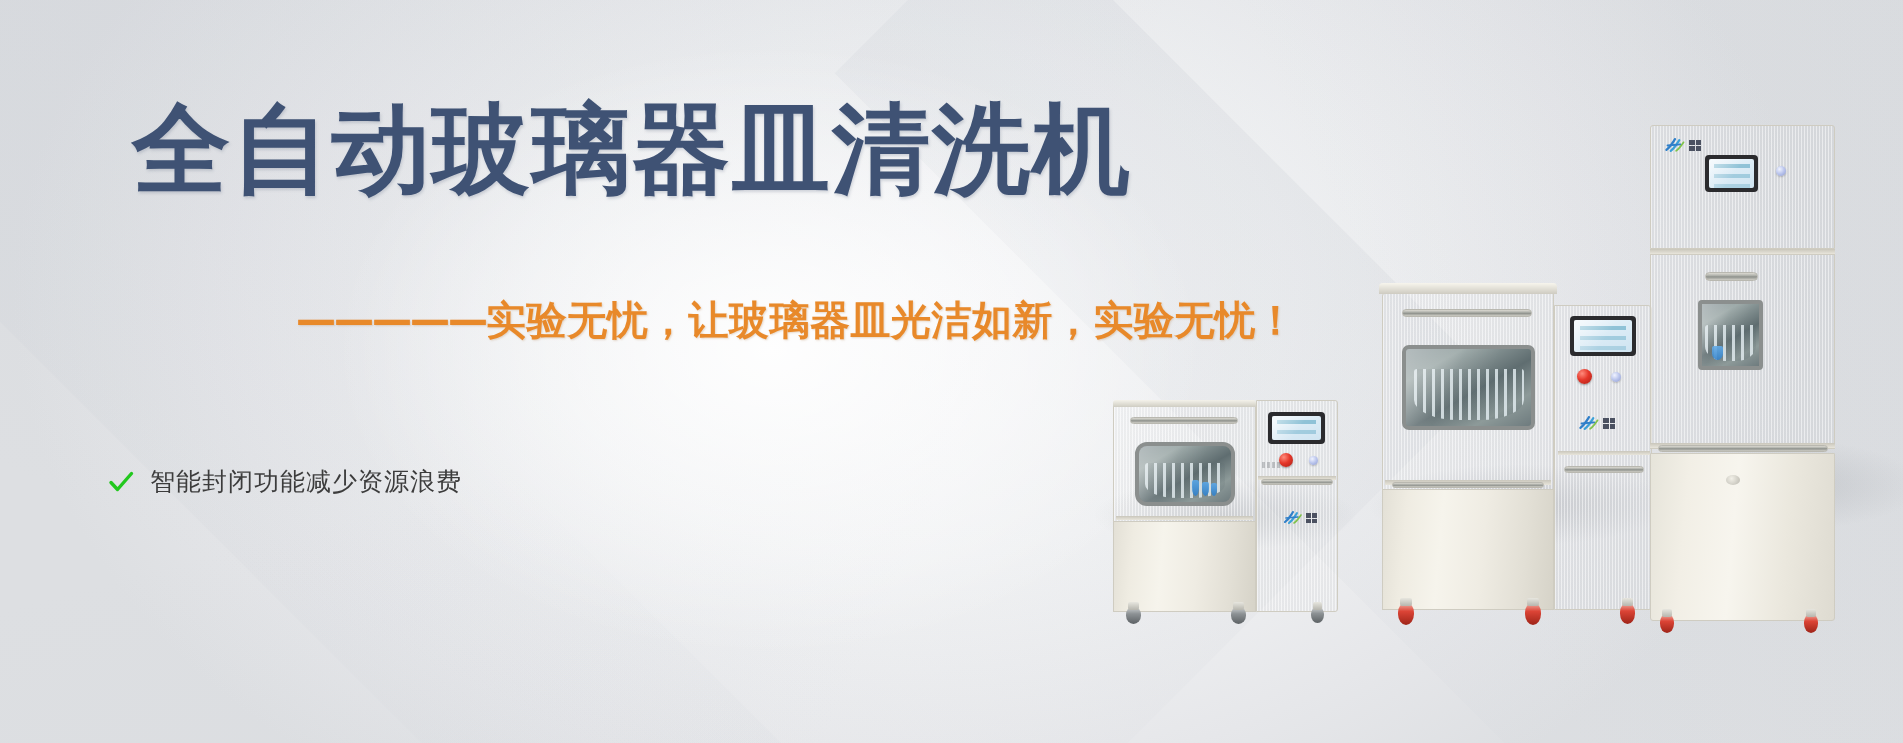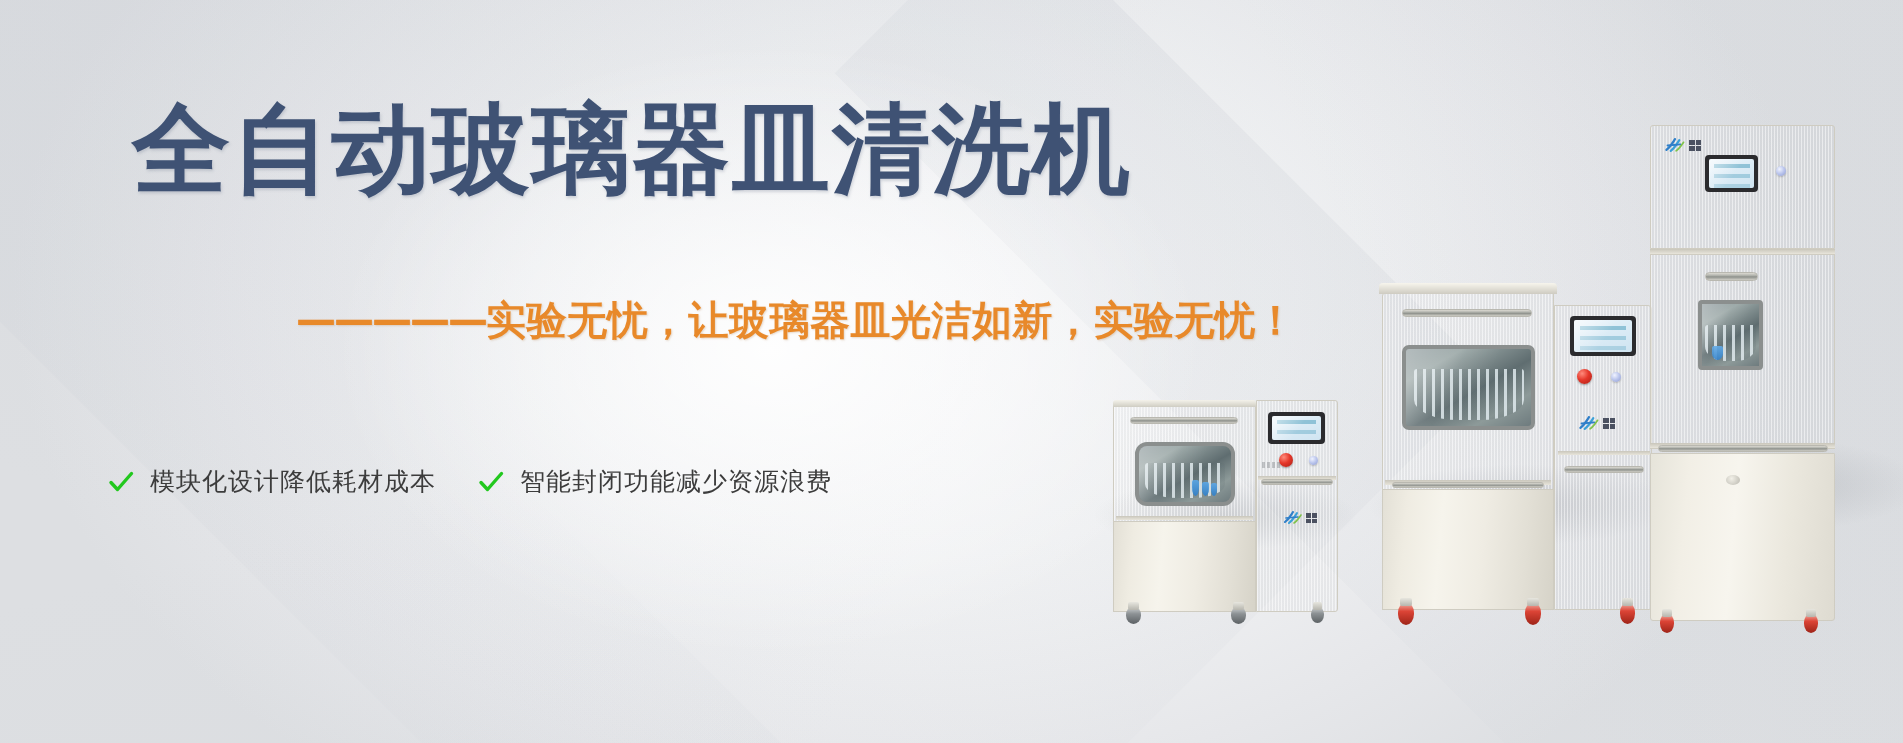--- a/index.html
+++ b/index.html
@@ -213,28 +213,20 @@
   <div class="copy">
 
     <div class="headline">全自动玻璃器皿清洗机</div>
 
     <div class="subhead">
       <span class="dash">—————</span><span>实验无忧，让玻璃器皿光洁如新，实验无忧！</span>
     </div>
 
     <div class="features">
 
-      <div class="feature">
-        <span class="check">
-          <svg viewBox="0 0 26 26">
-              <path d="M3 13.5 L9.5 20.5 L23.5 4.5" fill="none" stroke="#22c81e" stroke-width="3.4" stroke-linecap="round" stroke-linejoin="round"></path>
-            </svg>
-        </span>
-        <span class="feature-label">模块化设计降低耗材成本</span>
-      </div>
 
 
       <div class="feature">
         <span class="check">
           <svg viewBox="0 0 26 26">
               <path d="M3 13.5 L9.5 20.5 L23.5 4.5" fill="none" stroke="#22c81e" stroke-width="3.4" stroke-linecap="round" stroke-linejoin="round"></path>
             </svg>
         </span>
         <span class="feature-label">智能封闭功能减少资源浪费</span>
       </div>

